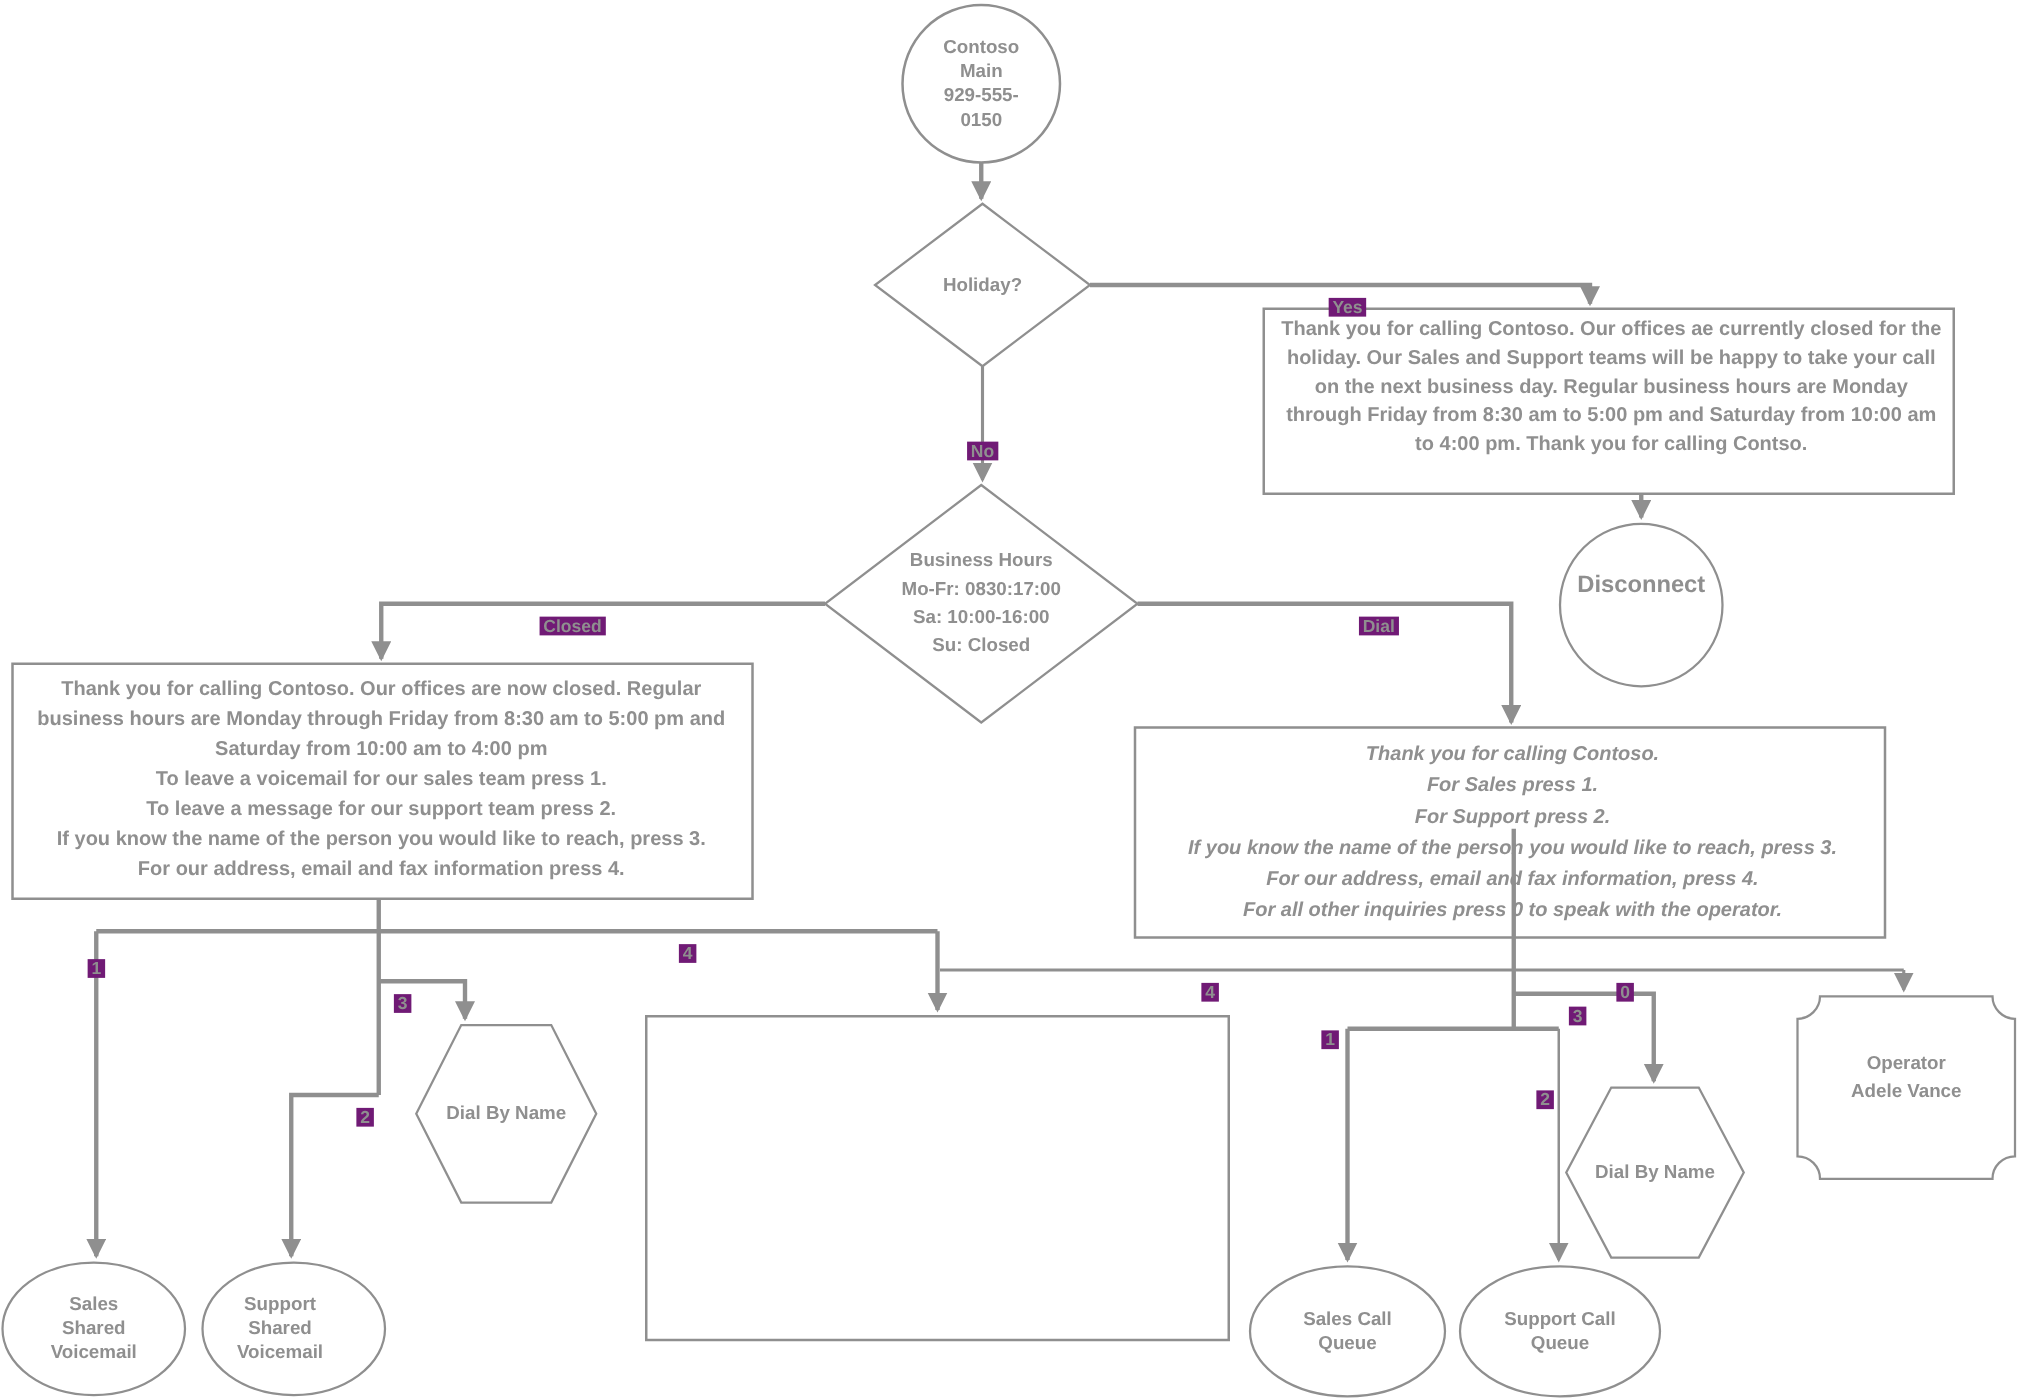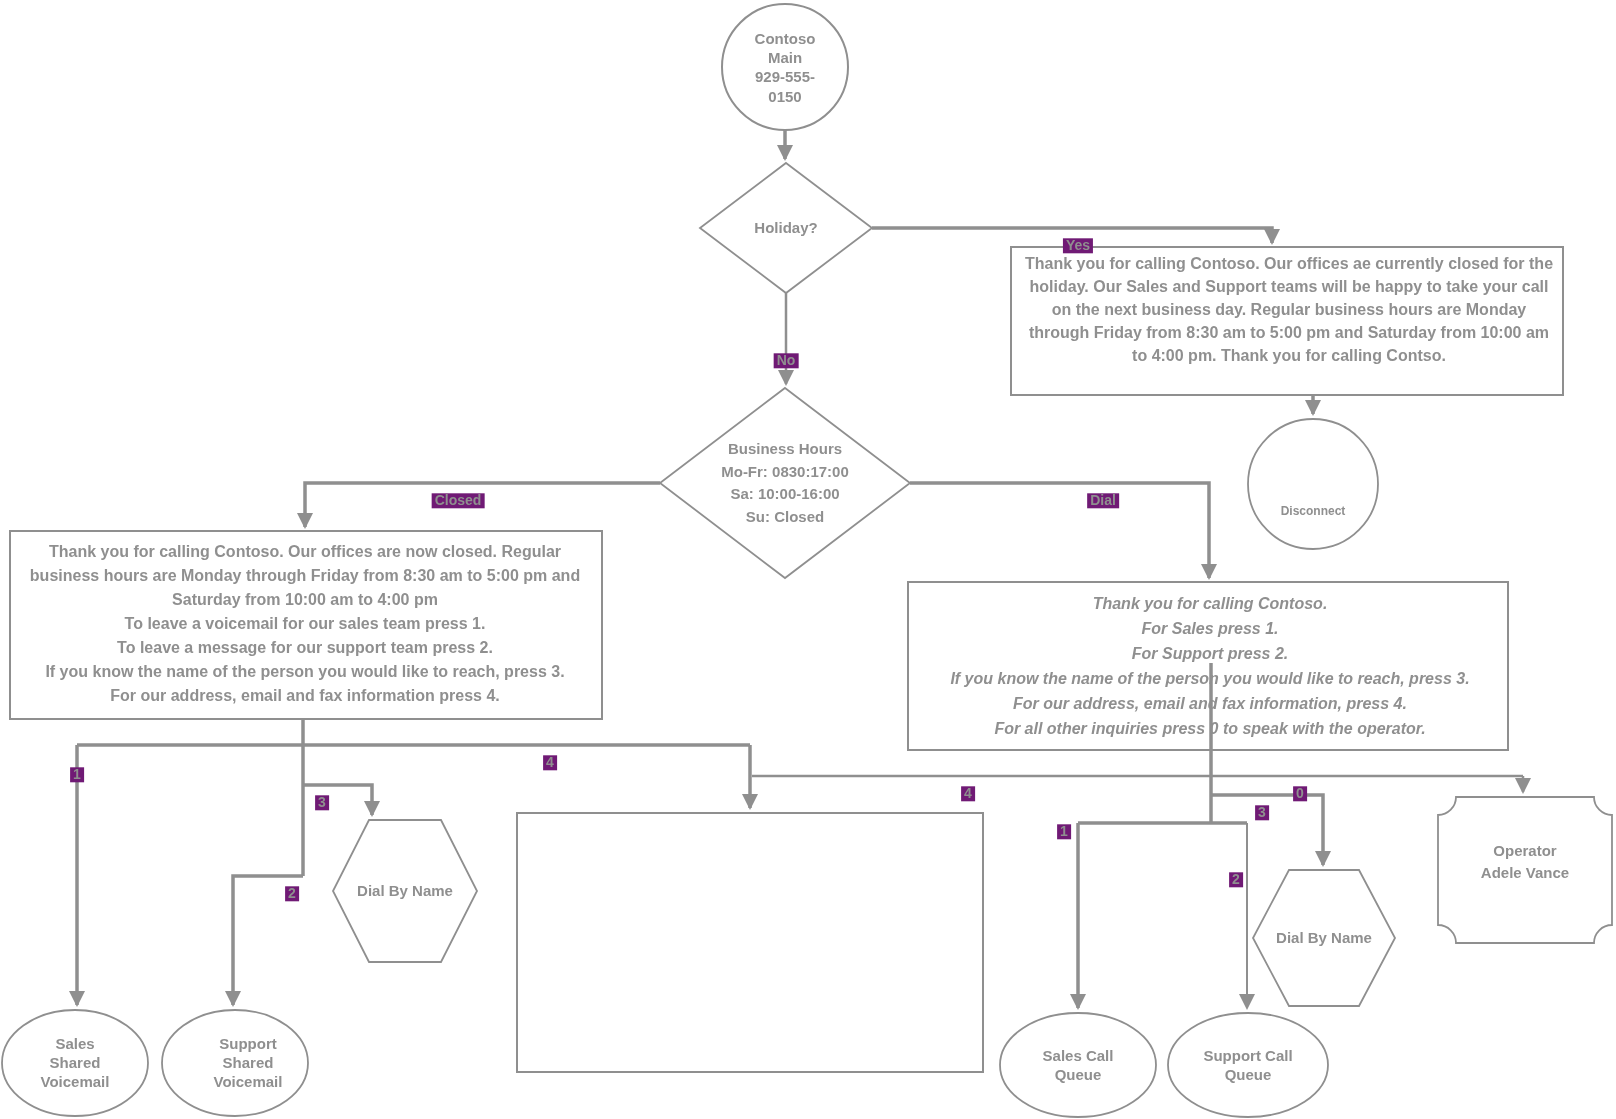--- a/index.html
+++ b/index.html
@@ -79,31 +79,31 @@
 929-555-
 0150</div>
 
   <div class="node-text" style="left:786px;top:228px;width:120px;">Holiday?</div>
 
   <div class="node-text" style="left:785px;top:483px;width:190px;line-height:1.5;">Business Hours
 Mo-Fr: 0830:17:00
 Sa: 10:00-16:00
 Su: Closed</div>
 
-  <div class="node-text" style="left:1313px;top:512px;width:106px;font-size:12px;">Disconnect</div>
+  <div class="node-text" style="left:1313px;top:469px;width:106px;font-size:19px;">Disconnect</div>
 
   <div class="node-text" style="left:405px;top:891px;width:130px;">Dial By Name</div>
 
   <div class="node-text" style="left:1324px;top:938px;width:130px;">Dial By Name</div>
 
   <div class="node-text" style="left:75px;top:1063px;width:130px;">Sales
 Shared
 Voicemail</div>
 
-  <div class="node-text" style="left:248px;top:1063px;width:130px;">Support
+  <div class="node-text" style="left:224px;top:1063px;width:130px;">Support
 Shared
 Voicemail</div>
 
   <div class="node-text" style="left:1078px;top:1065px;width:130px;">Sales Call
 Queue</div>
 
   <div class="node-text" style="left:1248px;top:1065px;width:130px;">Support Call
 Queue</div>
 
   <div class="node-text" style="left:1525px;top:862px;width:150px;line-height:1.45;">Operator

